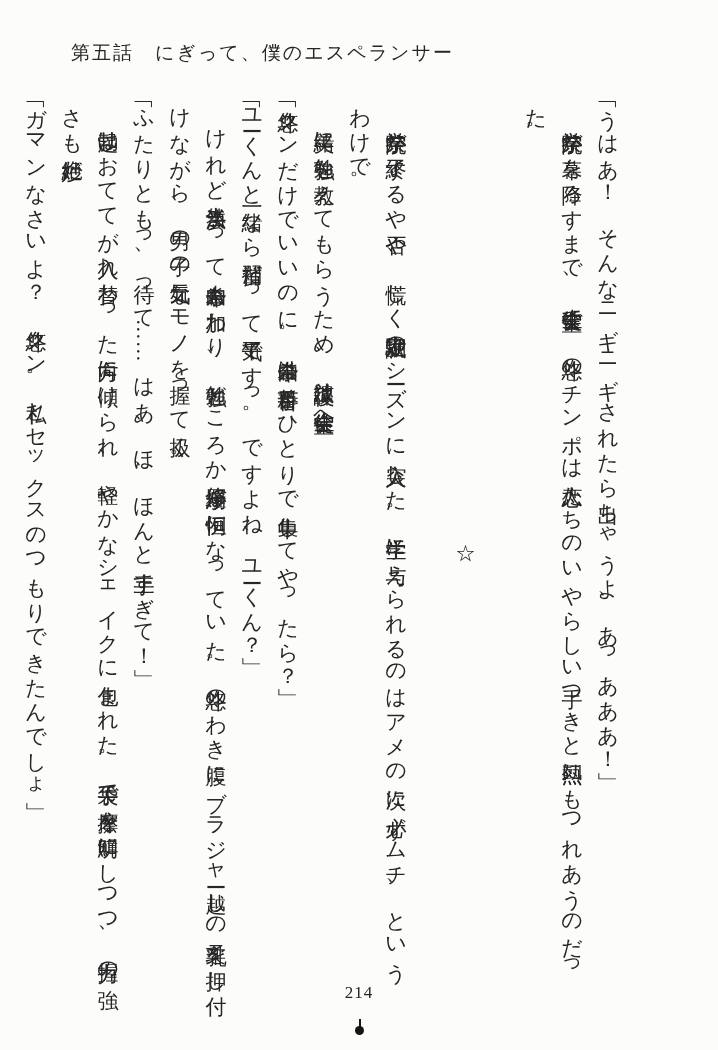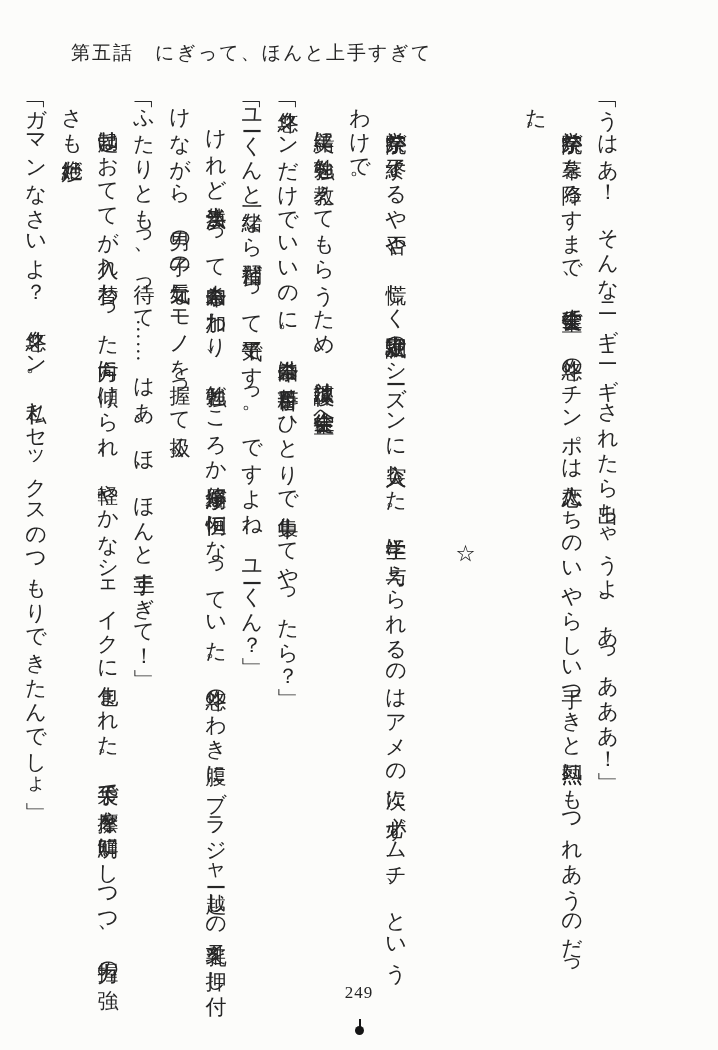--- a/index.html
+++ b/index.html
@@ -55,31 +55,31 @@
     content: "";
     position: absolute;
     left: 3.5px; top: -7px;
     width: 2px; height: 8px;
     background: #151515;
   }
 </style>
 </head>
 <body>
 
-<header class="chapter-header">第五話　にぎって、ほんと上手すぎて</header>
+<header class="chapter-header">第五話　にぎって、僕のエスペランサー</header>
 
 <main class="body-text">
   <p class="dialogue">「うはあ！　そんなニギニギされたら出ちゃうよ、あっあああ！」</p>
   <p class="narrative">学院祭が幕を降ろすまで、生徒会室で、悠斗のチンポは恋人たちのいやらしい手つきと熱烈にもつれあうのだった。</p>
   <p class="divider">☆</p>
   <p class="narrative">学院祭が終了するや否や、慌しく定期試験のシーズンに突入した。学生に与えられるのはアメの次に必ずムチ、というわけで。</p>
   <p class="narrative">美緒に勉強を教えてもらうため、放課後は生徒会室へ。</p>
   <p class="dialogue">「悠斗クンだけでいいのに。由希奈は苦手科目をひとりで集中してやったら？」</p>
   <p class="dialogue">「ユーくんと一緒なら補習だって平気ですっ。ですよね、ユーくん？」</p>
   <p class="narrative">けれど当然決まって由希奈も加わり、勉強どころか修羅場が恒例になっていた。悠斗のわき腹にブラジャー越しの柔乳を押し付けながら、男の子の元気なモノを握って扱く。</p>
   <p class="dialogue">「ふたりともっ、待って……はあ、ほ、ほんと上手すぎて！」</p>
   <p class="narrative">勃起はおててが入れ替わった方向に傾けられ、軽やかなシェイクに包まれた。手袋で摩擦を鮮明にしつつ、握力の強さも絶妙だ。</p>
   <p class="dialogue">「ガマンなさいよ？　悠斗クン。私とセックスのつもりできたんでしょ」</p>
 </main>
 
-<div class="page-number">249</div>
+<div class="page-number">214</div>
 
 <div class="footer-mark"></div>
 
 </body></html>

